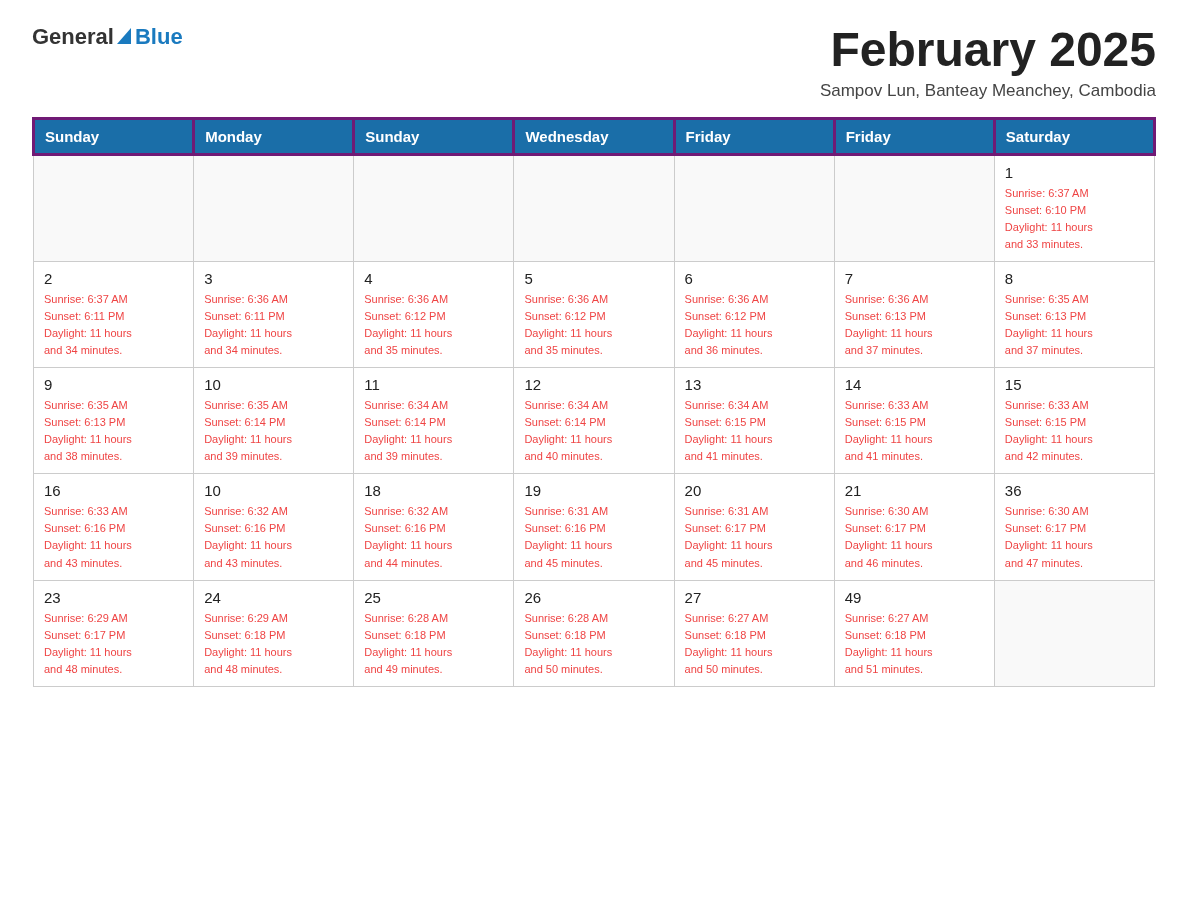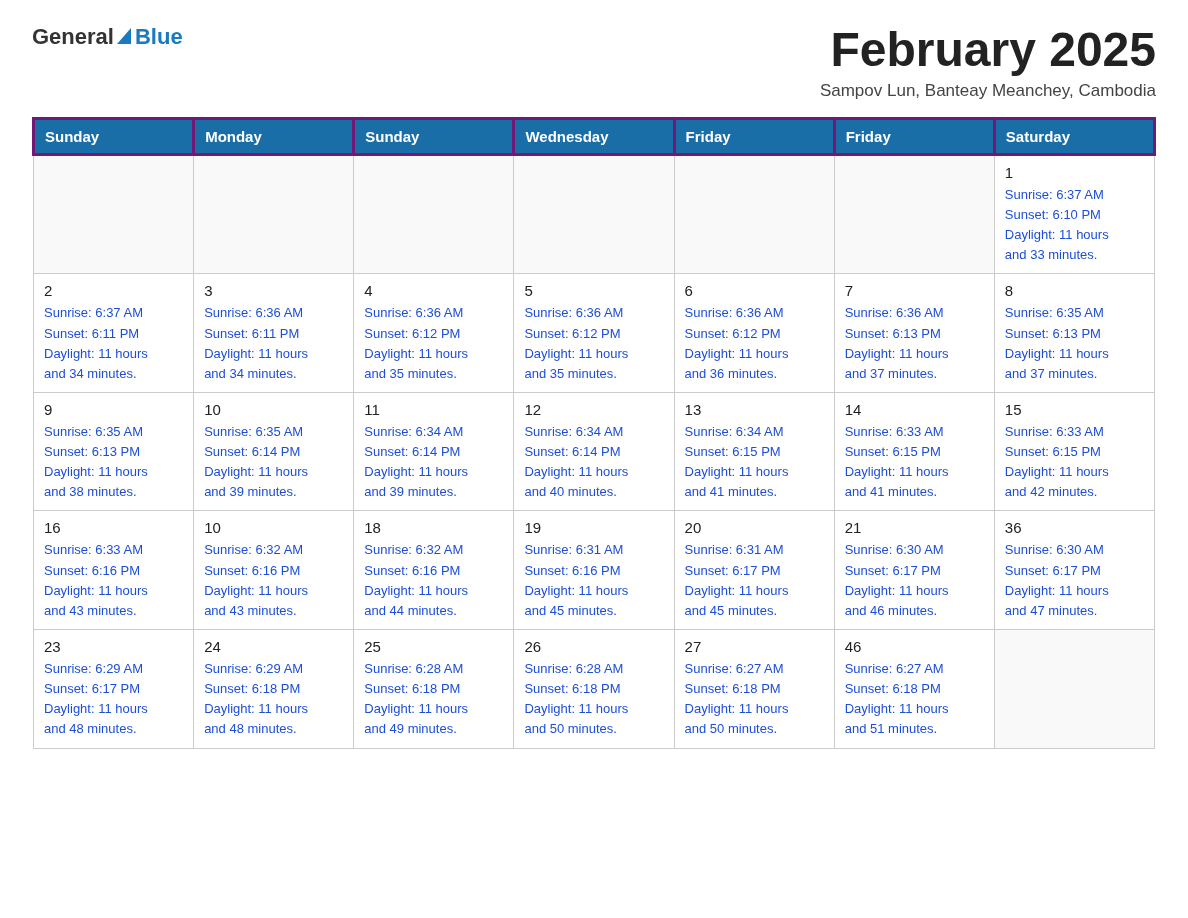--- a/index.html
+++ b/index.html
@@ -57,22 +57,22 @@
     .calendar tbody tr td.empty {
       background: #f9f9f9;
     }
     .day-number {
       font-size: 15px;
       font-weight: normal;
       color: #222;
       margin-bottom: 4px;
     }
     .day-info {
-      font-size: 13px;
-      color: #1d4ed8;
+      font-size: 11px;
+      color: #ef4444;
       line-height: 1.55;
     }
     .week-row td {
       border-top: 2px solid #1a6ea8;
     }
     .logo-wrapper {
       display: flex;
       flex-direction: row;
       align-items: flex-start;
     }
@@ -320,21 +320,21 @@
 and 50 minutes.</div>
         </td>
         <td>
           <div class="day-number">27</div>
           <div class="day-info" style="white-space: pre-line;">Sunrise: 6:27 AM
 Sunset: 6:18 PM
 Daylight: 11 hours
 and 50 minutes.</div>
         </td>
         <td>
-          <div class="day-number">46</div>
+          <div class="day-number">49</div>
           <div class="day-info" style="white-space: pre-line;">Sunrise: 6:27 AM
 Sunset: 6:18 PM
 Daylight: 11 hours
 and 51 minutes.</div>
         </td>
         <td class="empty"></td>
       </tr>
     </tbody>
 </table>
 

